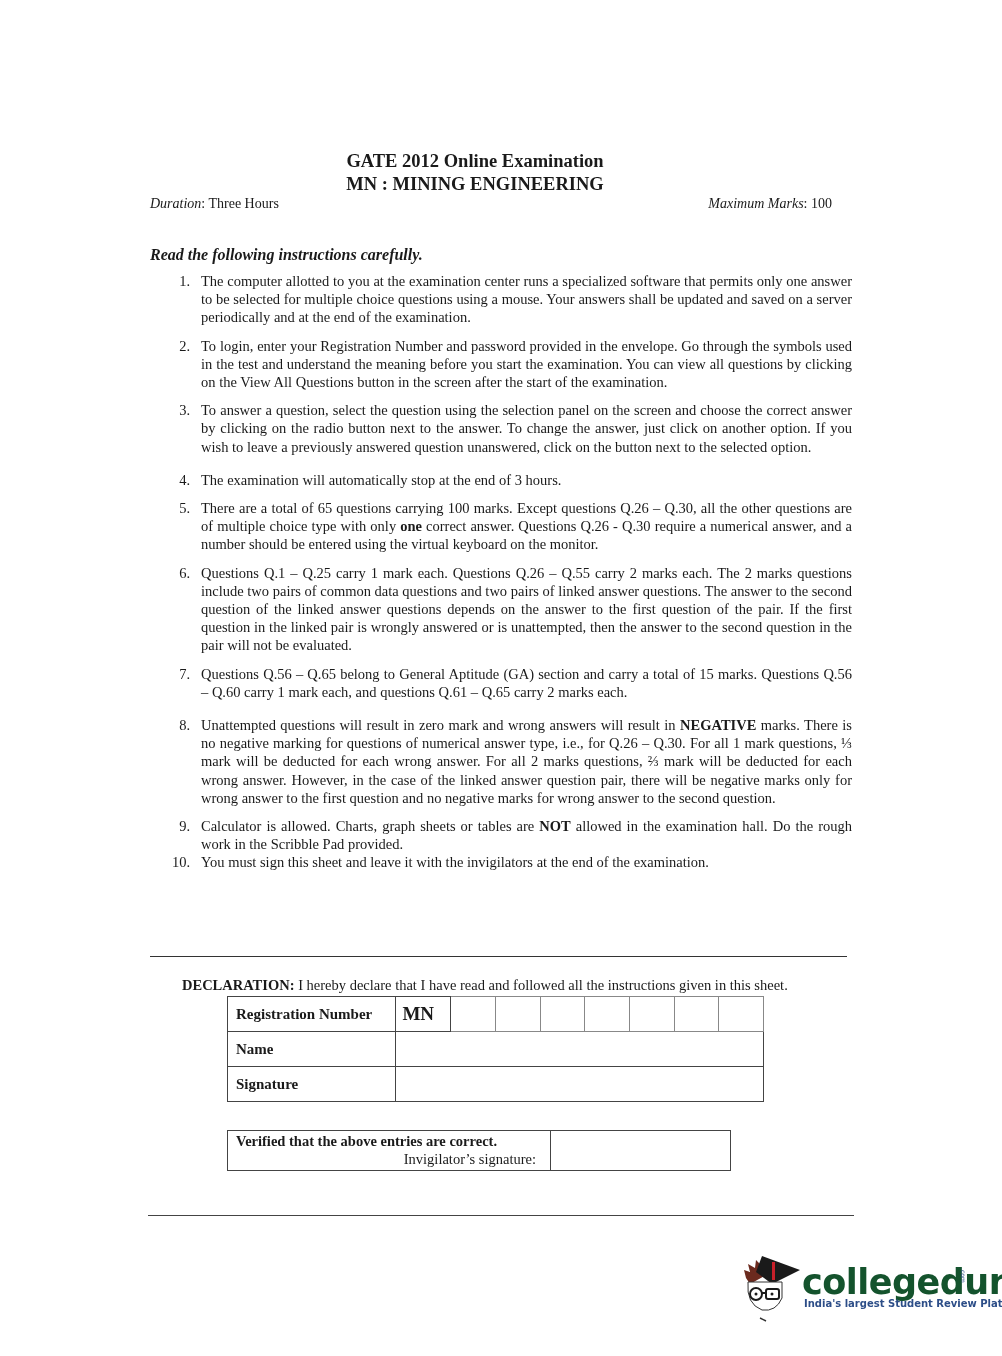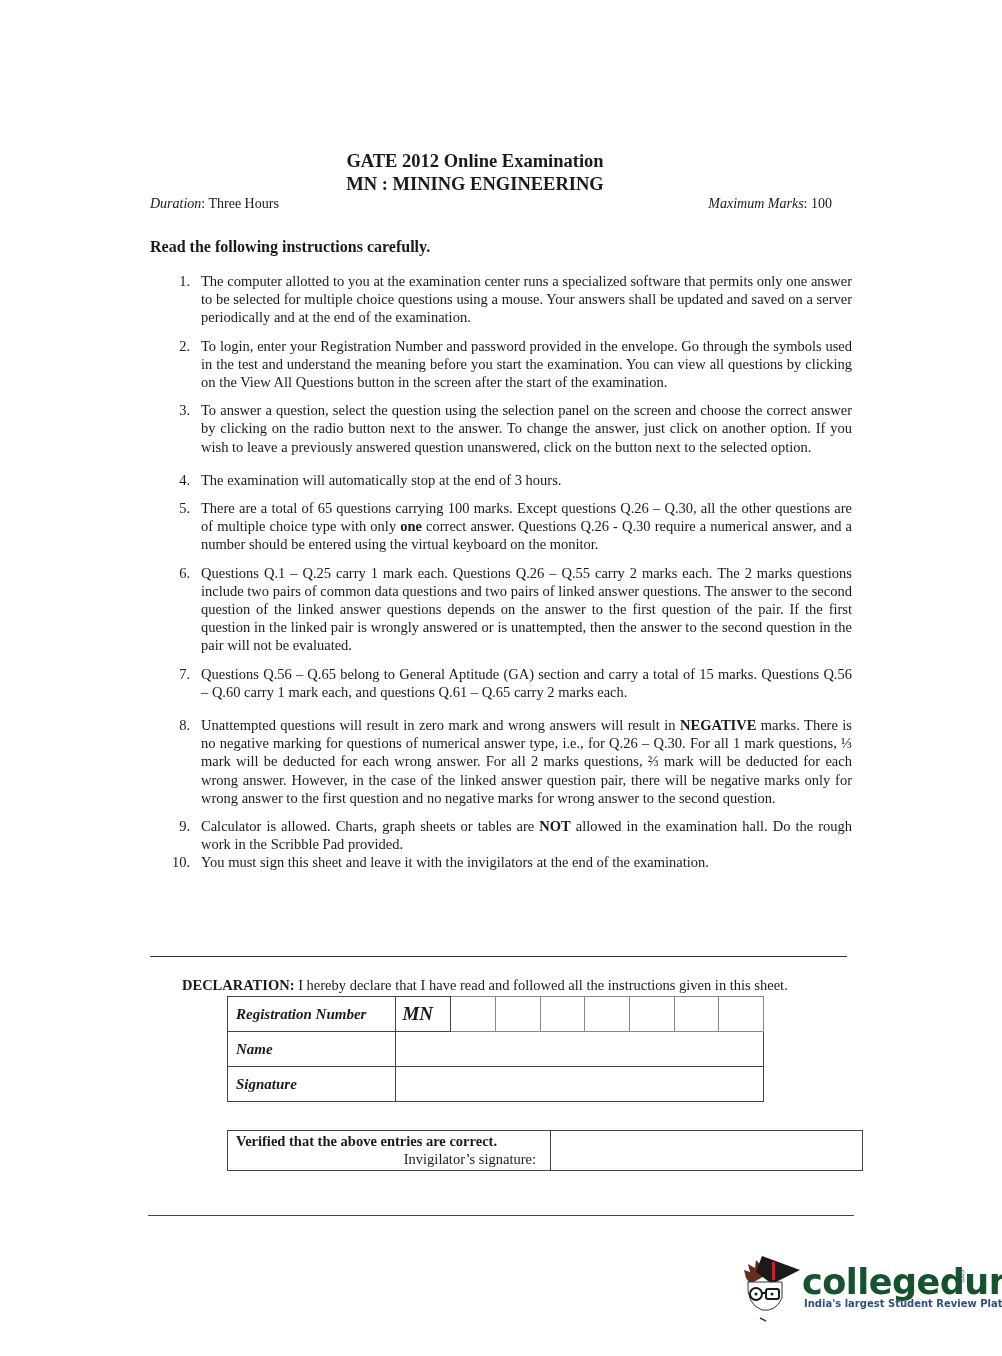--- a/index.html
+++ b/index.html
@@ -11,22 +11,22 @@
     position: absolute; left: 0; width: 950px; text-align: center;
     font-weight: bold; font-size: 18.5px; line-height: 23px;
   }
   .title.t1 { top: 150px; }
   .title.t2 { top: 173px; }
   .meta { position: absolute; top: 196px; font-size: 14px; }
   .meta i { font-style: italic; }
   .meta.left { left: 150px; }
   .meta.right { right: 170px; }
   .read-heading {
-    position: absolute; top: 238px; left: 150px;
-    font-weight: bold; font-size: 16px;
+    position: absolute; top: 246px; left: 150px;
+    font-weight: bold; font-size: 16px; font-style: italic;
   }
   .instructions {
     position: absolute; left: 168px; top: 272px; width: 684px;
     list-style: none; margin: 0; padding: 0;
     font-size: 14.5px; line-height: 18.2px;
   }
   .instructions li {
     position: relative; padding-left: 33px; text-align: justify;
   }
   .instructions .num {
@@ -38,28 +38,28 @@
     border-top: 1.5px solid #333;
   }
   .rule.r1 { top: 956px; }
   .rule.r2 { top: 1215px; left: 148px; width: 706px; border-top: 1.5px solid #444; }
   .declaration {
     position: absolute; top: 977px; left: 150px; font-size: 14.5px;
   }
   .declaration b { font-weight: bold; margin-left: 32px; }
   table.reg {
     position: absolute; left: 227px; top: 996px; width: 537px;
-    border-collapse: collapse; font-size: 15px; font-style: italic;
+    border-collapse: collapse; font-size: 15px;
   }
   table.reg td { border: 1.5px solid #444; height: 34px; padding: 0; }
   table.reg td.label { width: 160px; padding-left: 8px; font-weight: bold; }
   table.reg td.mn { width: 48px; font-weight: bold; font-size: 19px; padding-left: 6px; }
   table.reg td.box { width: 44px; border-color: #888; }
   table.verify {
-    position: absolute; left: 227px; top: 1130px; width: 636px;
+    position: absolute; left: 227px; top: 1130px; width: 504px;
     border-collapse: collapse; font-size: 14.5px;
   }
   table.verify td { border: 1.5px solid #444; padding: 0; }
   table.verify td.vlabel { width: 300px; padding: 1px 14px 2px 8px; line-height: 18px; }
   table.verify .vl1 { font-weight: bold; }
   table.verify .vl2 { text-align: right; }
   .logo {
     position: absolute; left: 742px; top: 1248px; width: 230px; height: 80px;
   }
   .logo .brand {

